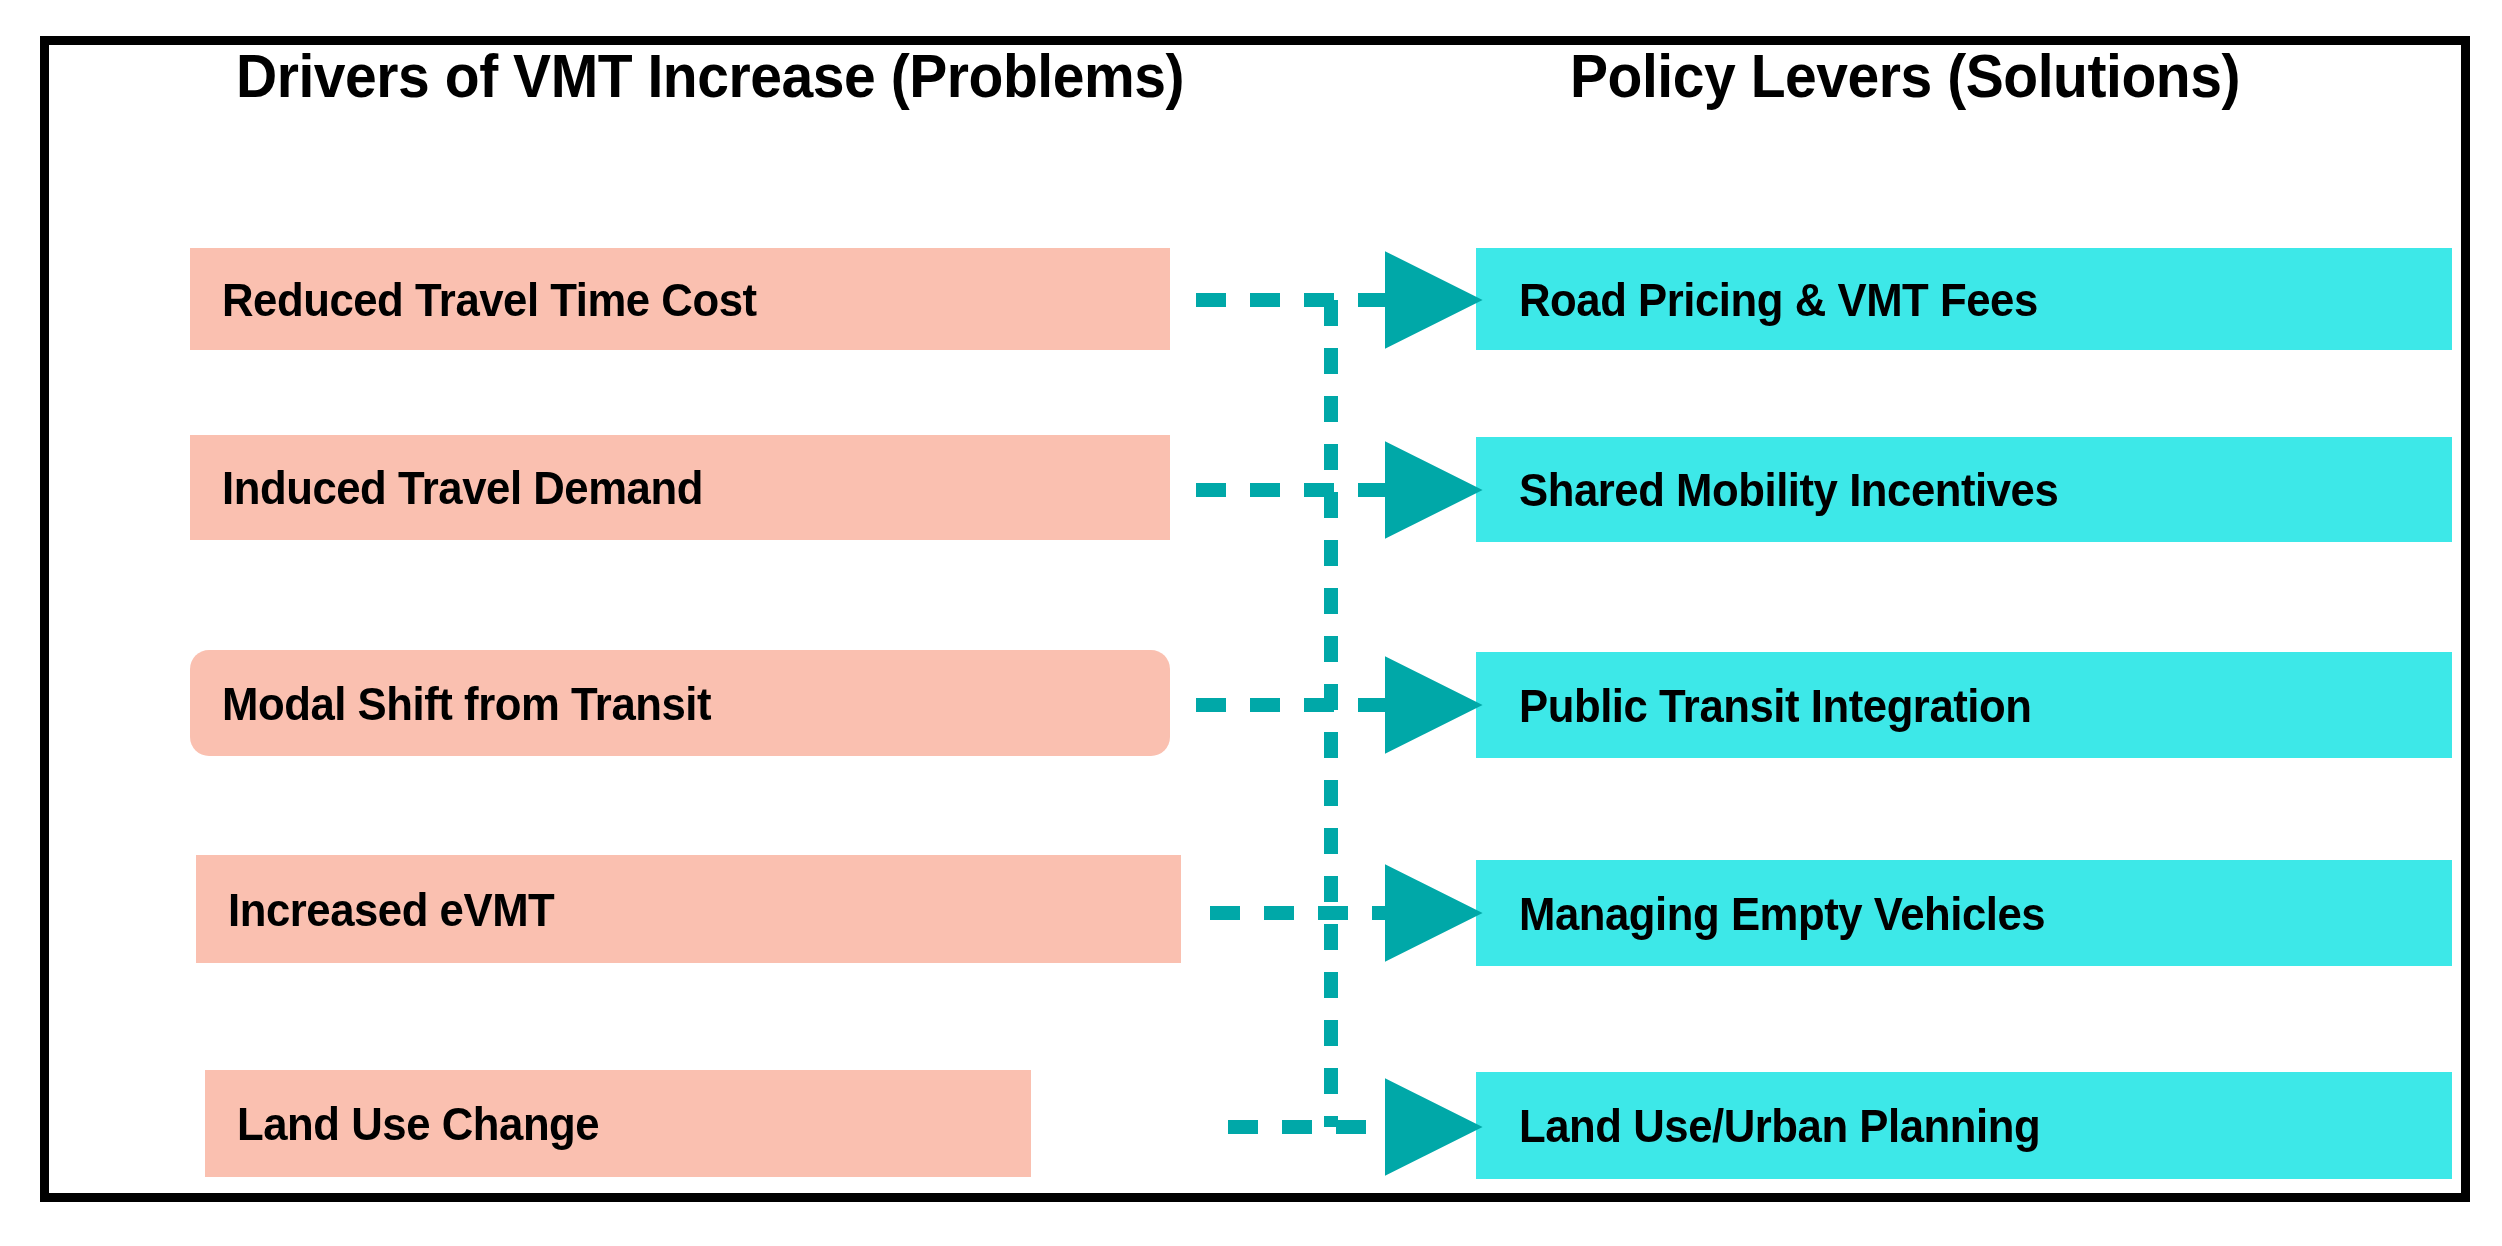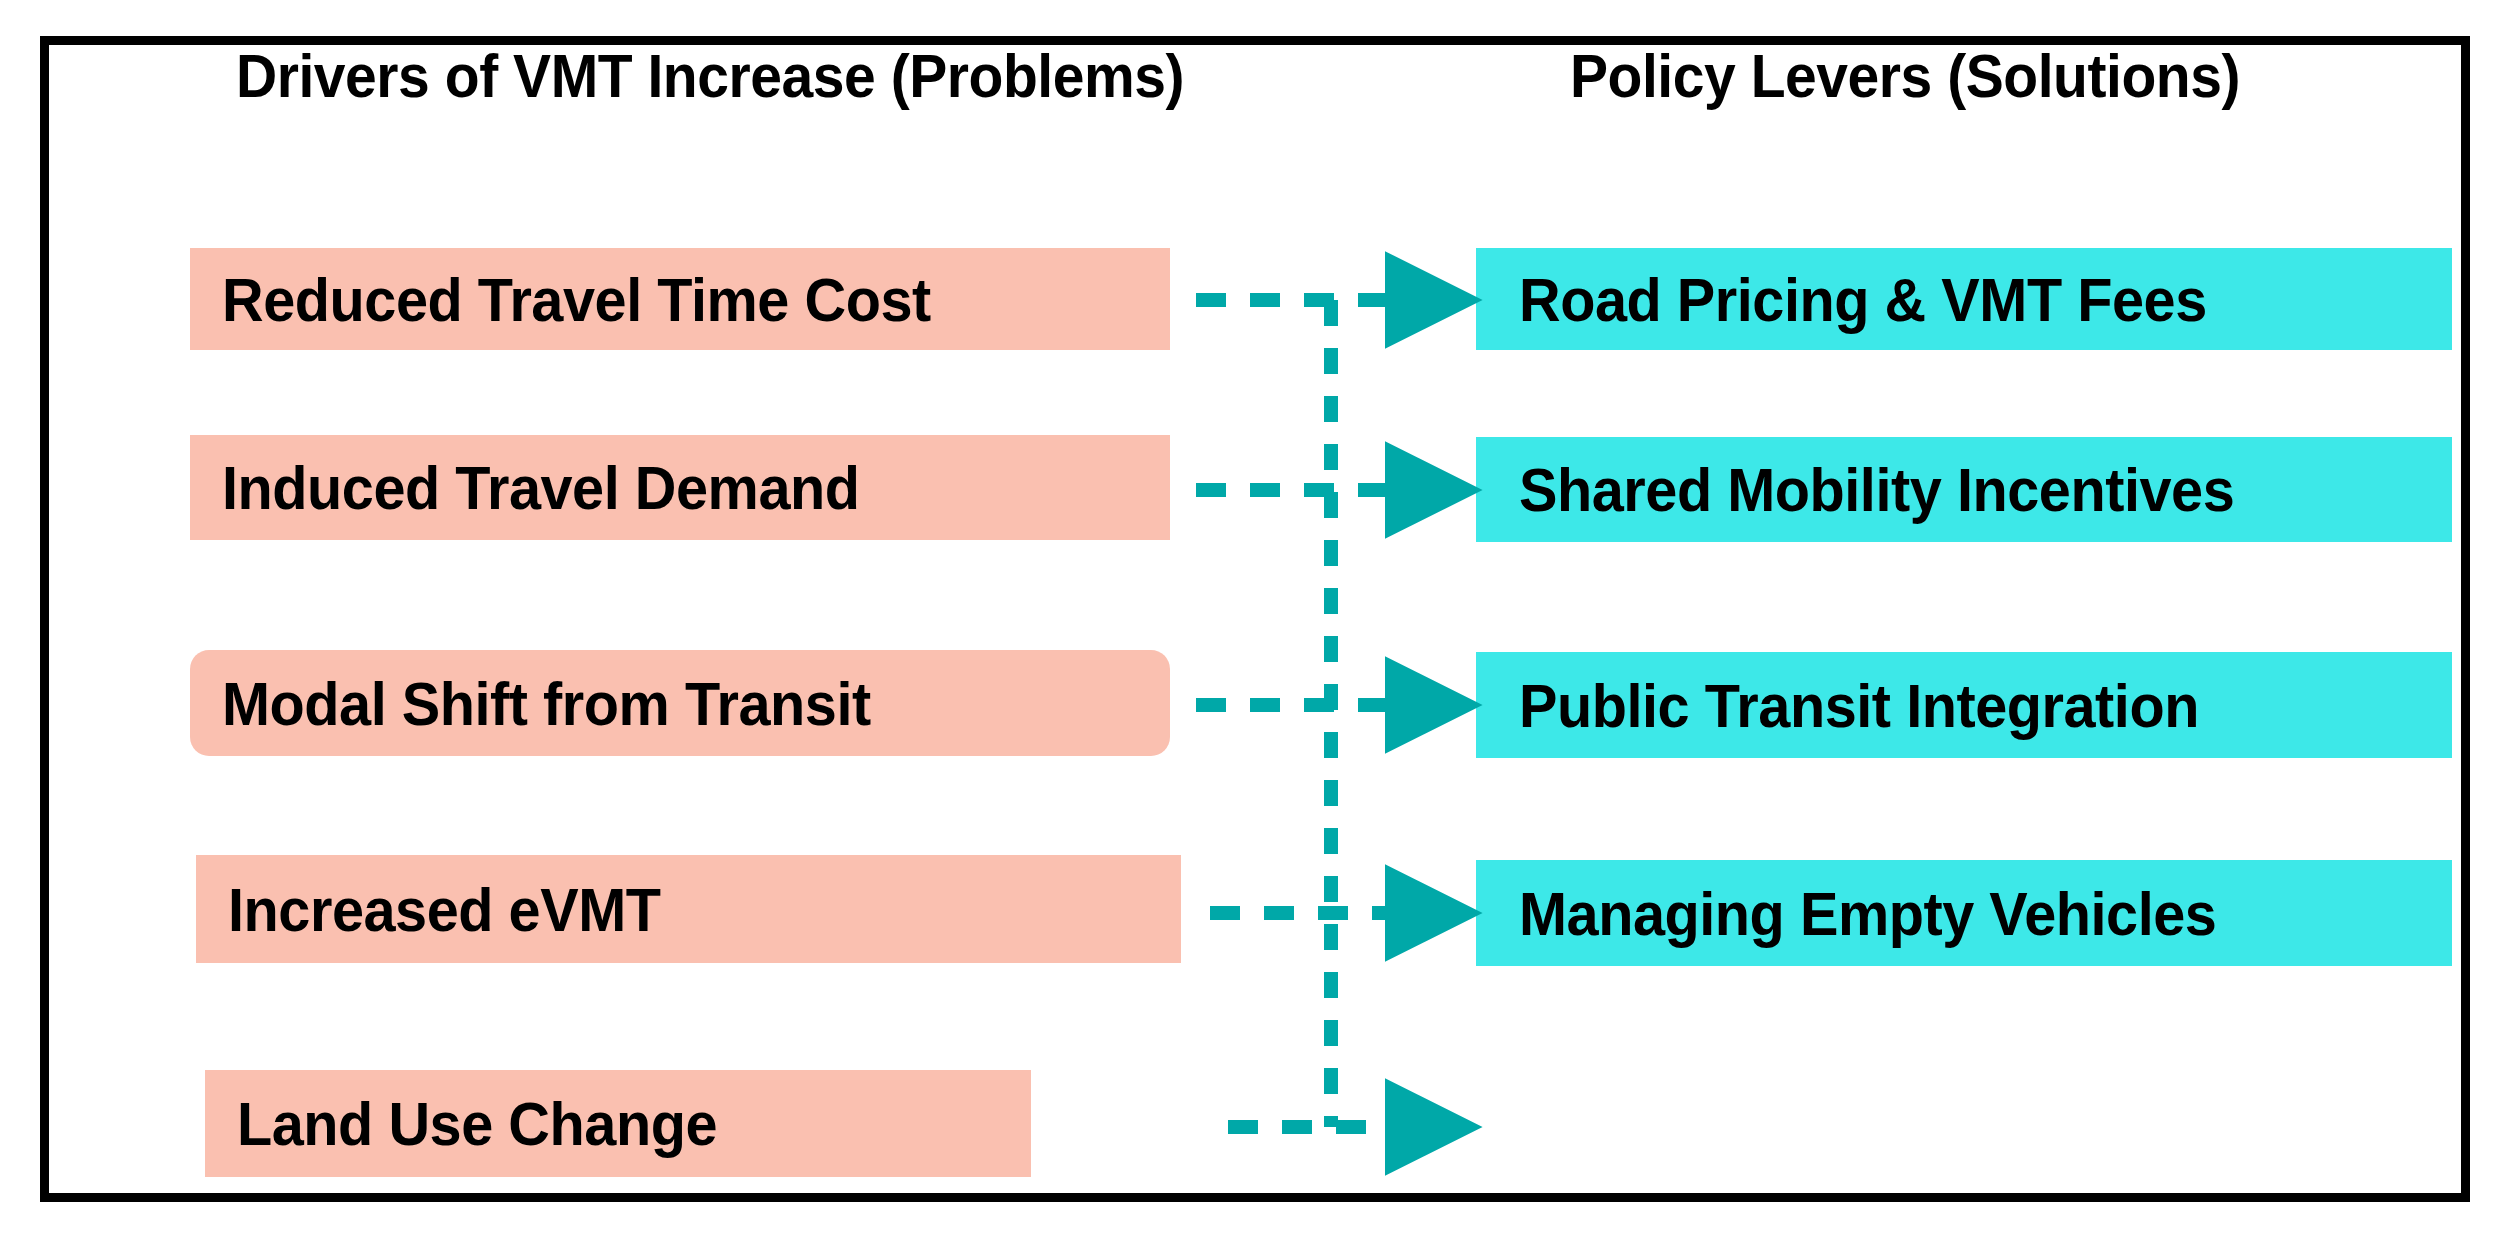--- a/index.html
+++ b/index.html
@@ -60,21 +60,21 @@
     transform-origin: center center;
   }
 
   
   .node {
     position: absolute;
     display: flex;
     align-items: center;
     box-sizing: border-box;
     font-weight: bold;
-    font-size: 62px;
+    font-size: 47px;
     color: #000000;
     white-space: nowrap;
     letter-spacing: -0.5px;
     font-family: "Liberation Sans", sans-serif;
   }
   .node-label {
     display: block;
     transform: scaleX(0.93);
     transform-origin: left center;
   }
@@ -131,20 +131,23 @@
   <div class="node problem" style="left:196px; top:855px; width:985px; height:108px;">
     <span class="node-label">Increased eVMT</span>
   </div>
   <div class="node solution" style="left:1476px; top:860px; width:976px; height:106px;">
     <span class="node-label">Managing Empty Vehicles</span>
   </div>
 
   <div class="node problem" style="left:205px; top:1070px; width:826px; height:107px;">
     <span class="node-label">Land Use Change</span>
   </div>
+  <div class="node solution" style="left:1476px; top:1072px; width:976px; height:107px;">
+    <span class="node-label">Land Use/Urban Planning</span>
+  </div>
 
   <svg id="connectors" viewBox="0 0 2502 1246" width="2502" height="1246">
     <defs>
       <marker id="arrowhead" markerWidth="7" markerHeight="7" refX="5.6" refY="3.5" orient="auto" markerUnits="strokeWidth">
         <path d="M 0 0 L 7 3.5 L 0 7 z" fill="#00A8A8"></path>
       </marker>
     </defs>
 
     <line x1="1331" y1="300" x2="1331" y2="1127" stroke="#00A8A8" stroke-width="14" stroke-dasharray="26 22"></line>
 

